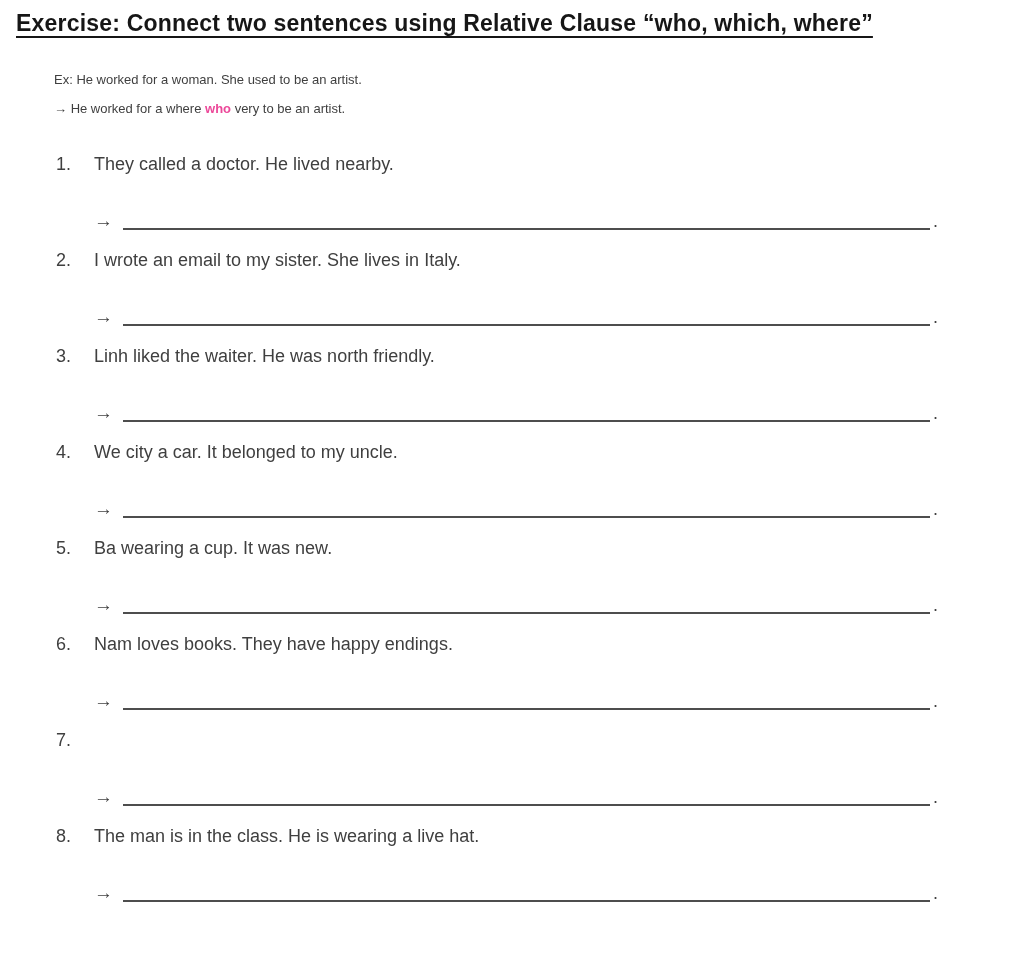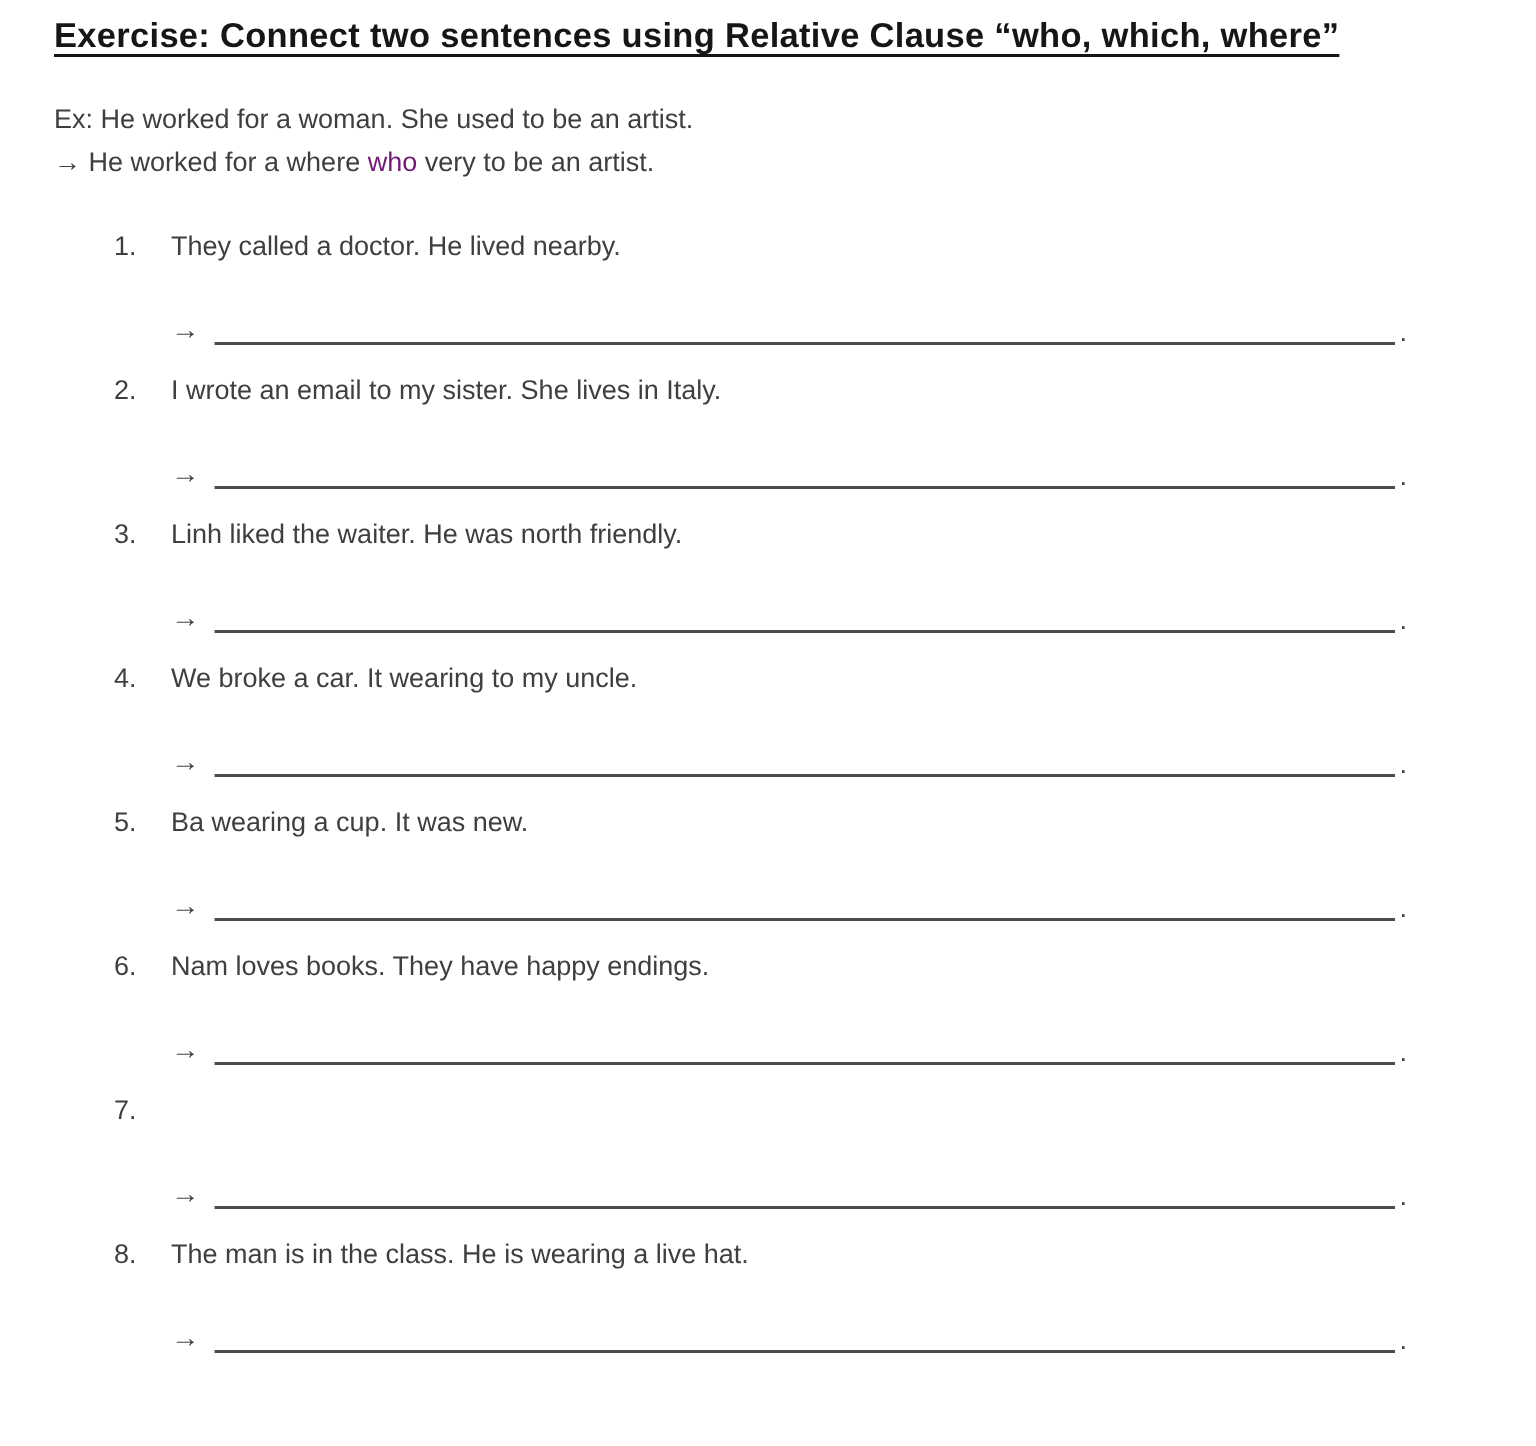--- a/index.html
+++ b/index.html
@@ -8,42 +8,43 @@
     background: #ffffff;
   }
   body {
     width: 1024px;
     height: 964px;
     overflow: hidden;
     font-family: "Liberation Sans", sans-serif;
     color: #3f3f3f;
   }
   .page {
-    padding: 10px 0 0 36px;
+    padding: 10px 0 0 16px;
   }
   .title {
     margin: 0;
     font-size: 23px;
     font-weight: 700;
     color: #161616;
     letter-spacing: 0.2px;
     text-decoration: underline;
     text-decoration-thickness: 2px;
     text-underline-offset: 5px;
     display: inline-block;
   }
   .example {
     margin-top: 28px;
-    font-size: 18px;
+    font-size: 13px;
     line-height: 29px;
     color: #3f3f3f;
+    margin-left: 38px;
   }
   .example .bold {
-    font-weight: 400;
-    color: #701a75;
+    font-weight: 700;
+    color: #ec4899;
   }
   .list {
     margin-top: 29px;
     padding-left: 40px; 
   }
   .item {
     margin-bottom: 14px;
   }
   .sentence-row {
     display: flex;
@@ -124,21 +125,21 @@
     <div class="answer-row">
       <span class="arrow">→</span>
       <span class="blank"></span>
       <span class="period">.</span>
     </div>
   </div>
 
   <div class="item">
     <div class="sentence-row">
       <span class="num">4.</span>
-      <span>We broke a car. It wearing to my uncle.</span>
+      <span>We city a car. It belonged to my uncle.</span>
     </div>
     <div class="answer-row">
       <span class="arrow">→</span>
       <span class="blank"></span>
       <span class="period">.</span>
     </div>
   </div>
 
   <div class="item">
     <div class="sentence-row">

